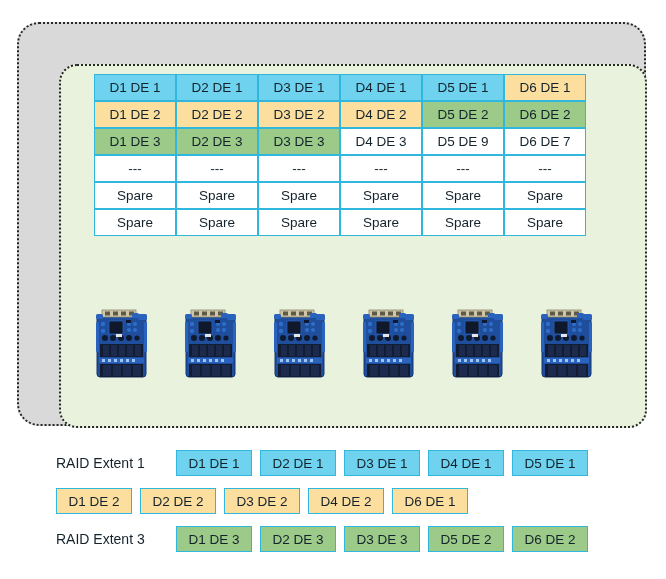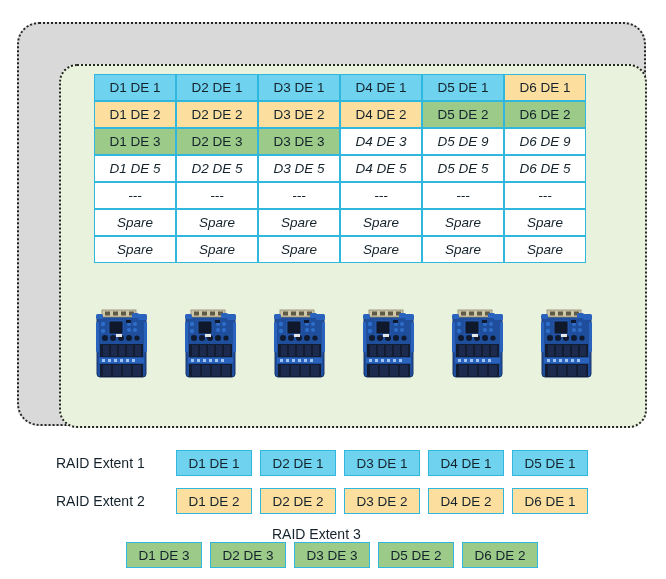--- a/index.html
+++ b/index.html
@@ -50,21 +50,21 @@
     font-size:13.5px;
     text-align:center;
     vertical-align:middle;
     padding:0;
     box-sizing:border-box;
     white-space:nowrap;
   }
   #disk-grid td.c-blue  { background:#6fd3ef; }
   #disk-grid td.c-yellow{ background:#fcdf9f; }
   #disk-grid td.c-green { background:#9ccb89; }
-  #disk-grid td.c-white { background:#ffffff;font-style:italic; }
+  #disk-grid td.c-white { background:#ffffff; }
 
   
   #drive-row{
     position:absolute;
     left:94px;top:308px;
     width:500px;height:82px;
     display:flex;
     justify-content:space-between;
     align-items:flex-start;
   }
@@ -79,21 +79,21 @@
     position:absolute;
     left:56px;top:450px;
     width:552px;
   }
   .extent-row{
     display:flex;
     align-items:center;
     height:26px;
     margin-bottom:12px;
   }
-  .extent-row:last-child{margin-bottom:12px;flex-direction:column;}
+  .extent-row:last-child{margin-bottom:12px;}
   .extent-label{
     width:120px;
     font-size:14px;
     color:#14222b;
     text-align:left;
     white-space:nowrap;
   }
   .extent-cells{
     display:flex;
     gap:8px;
@@ -137,29 +137,21 @@
         <td class="c-yellow">D4 DE 2</td>
         <td class="c-green">D5 DE 2</td>
         <td class="c-green">D6 DE 2</td>
       </tr>
       <tr>
         <td class="c-green">D1 DE 3</td>
         <td class="c-green">D2 DE 3</td>
         <td class="c-green">D3 DE 3</td>
         <td class="c-white">D4 DE 3</td>
         <td class="c-white">D5 DE 9</td>
-        <td class="c-white">D6 DE 9</td>
-      </tr>
-      <tr>
-        <td class="c-white">D1 DE 5</td>
-        <td class="c-white">D2 DE 5</td>
-        <td class="c-white">D3 DE 5</td>
-        <td class="c-white">D4 DE 5</td>
-        <td class="c-white">D5 DE 5</td>
-        <td class="c-white">D6 DE 5</td>
+        <td class="c-white">D6 DE 7</td>
       </tr>
       <tr>
         <td class="c-white">---</td>
         <td class="c-white">---</td>
         <td class="c-white">---</td>
         <td class="c-white">---</td>
         <td class="c-white">---</td>
         <td class="c-white">---</td>
       </tr>
       <tr>
@@ -477,21 +469,20 @@
       <div class="extent-label">RAID Extent 1</div>
       <div class="extent-cells">
         <div class="extent-cell c-blue">D1 DE 1</div>
         <div class="extent-cell c-blue">D2 DE 1</div>
         <div class="extent-cell c-blue">D3 DE 1</div>
         <div class="extent-cell c-blue">D4 DE 1</div>
         <div class="extent-cell c-blue">D5 DE 1</div>
       </div>
     </div>
     <div class="extent-row">
-      <div class="extent-label">RAID Extent 2</div>
       <div class="extent-cells">
         <div class="extent-cell c-yellow">D1 DE 2</div>
         <div class="extent-cell c-yellow">D2 DE 2</div>
         <div class="extent-cell c-yellow">D3 DE 2</div>
         <div class="extent-cell c-yellow">D4 DE 2</div>
         <div class="extent-cell c-yellow">D6 DE 1</div>
       </div>
     </div>
     <div class="extent-row">
       <div class="extent-label">RAID Extent 3</div>

